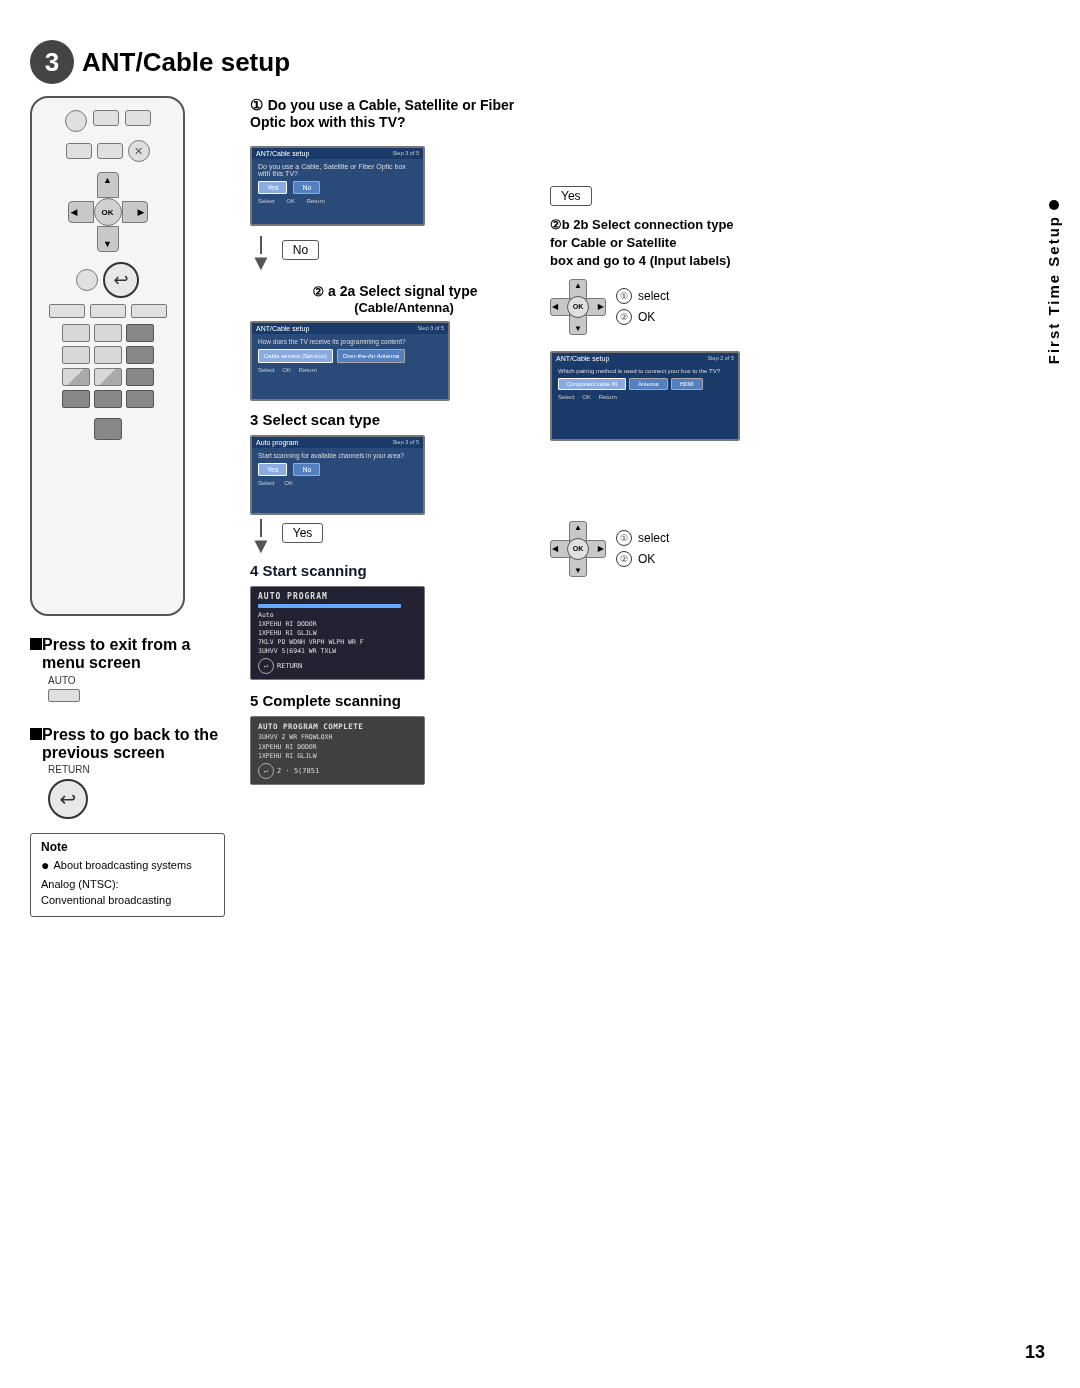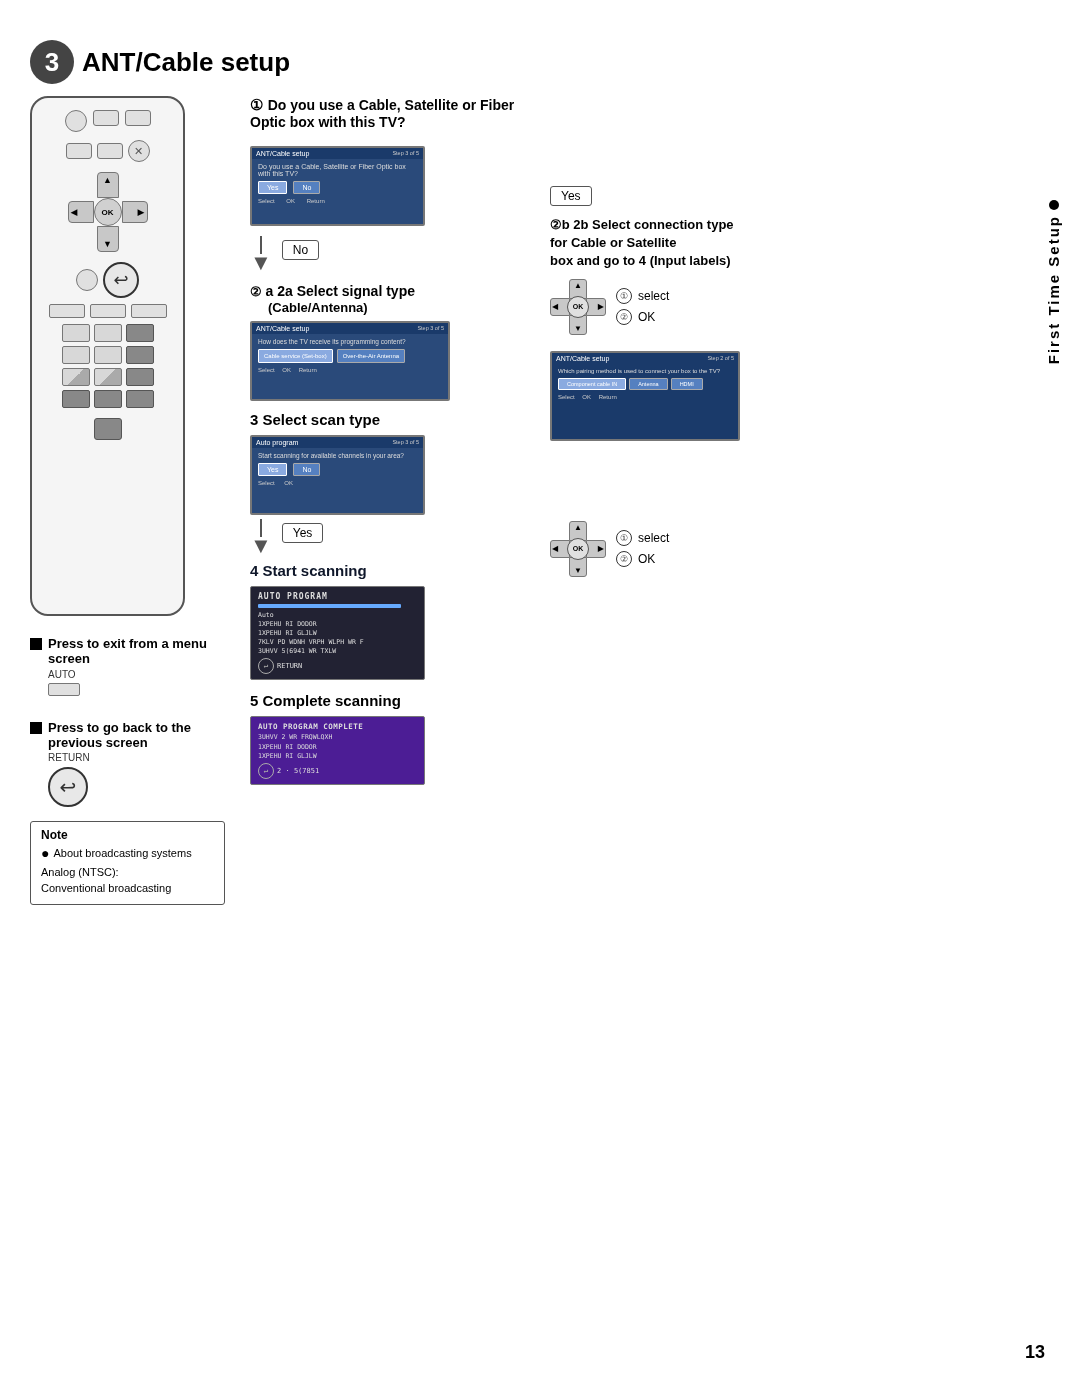--- a/index.html
+++ b/index.html
@@ -181,26 +181,25 @@
 
     .remote-labels {
       margin-top: 20px;
       width: 195px;
     }
 
     .remote-label-section {
       margin-bottom: 14px;
     }
     .remote-label-title {
-      font-size: 13px;
+      font-size: 16px;
       font-weight: bold;
       color: #000;
       display: flex;
       align-items: flex-start;
-      gap: 6px;
     }
     .black-square {
       width: 12px;
       height: 12px;
       background: #000;
       flex-shrink: 0;
       margin-top: 2px;
     }
 
     .exit-btn-label {
@@ -425,21 +424,21 @@
 
     .title-text {
       font-size: 26px;
       font-weight: bold;
       color: #000;
     }
 
     
     .complete-screen {
       border: 1.5px solid #777;
-      background: #4c1d95;
+      background: #404040;
       color: #ddd;
       font-size: 7px;
       padding: 5px 7px;
       border-radius: 2px;
       width: 175px;
       font-family: monospace;
     }
 
     
     .mini-dpad-container {
@@ -716,21 +715,21 @@
       </div>
 
       <div style="display:flex;align-items:flex-start;gap:0;">
         <div style="display:flex;flex-direction:column;align-items:center;margin-top:4px;">
           <div class="arrow-down-line"></div>
           <div style="font-size:22px;color:#555;line-height:0.8;">▼</div>
         </div>
         <div class="no-box" style="margin-left:10px;margin-top:8px;">No</div>
       </div>
 
-      <div style="margin:10px 0 6px;">
+      <div style="margin:10px 0 6px;text-align:center;">
         <span style="font-size:14px;font-weight:bold;color:#000;">
           <span style="font-size:13px;">②</span>
           <span>a </span>
           <span>2a Select signal type</span>
         </span>
         <div style="font-size:13px;font-weight:bold;margin-left:18px;">(Cable/Antenna)</div>
       </div>
 
       <div class="screen-mockup" style="margin-bottom:8px;width:200px;">
         <div class="screen-header">

